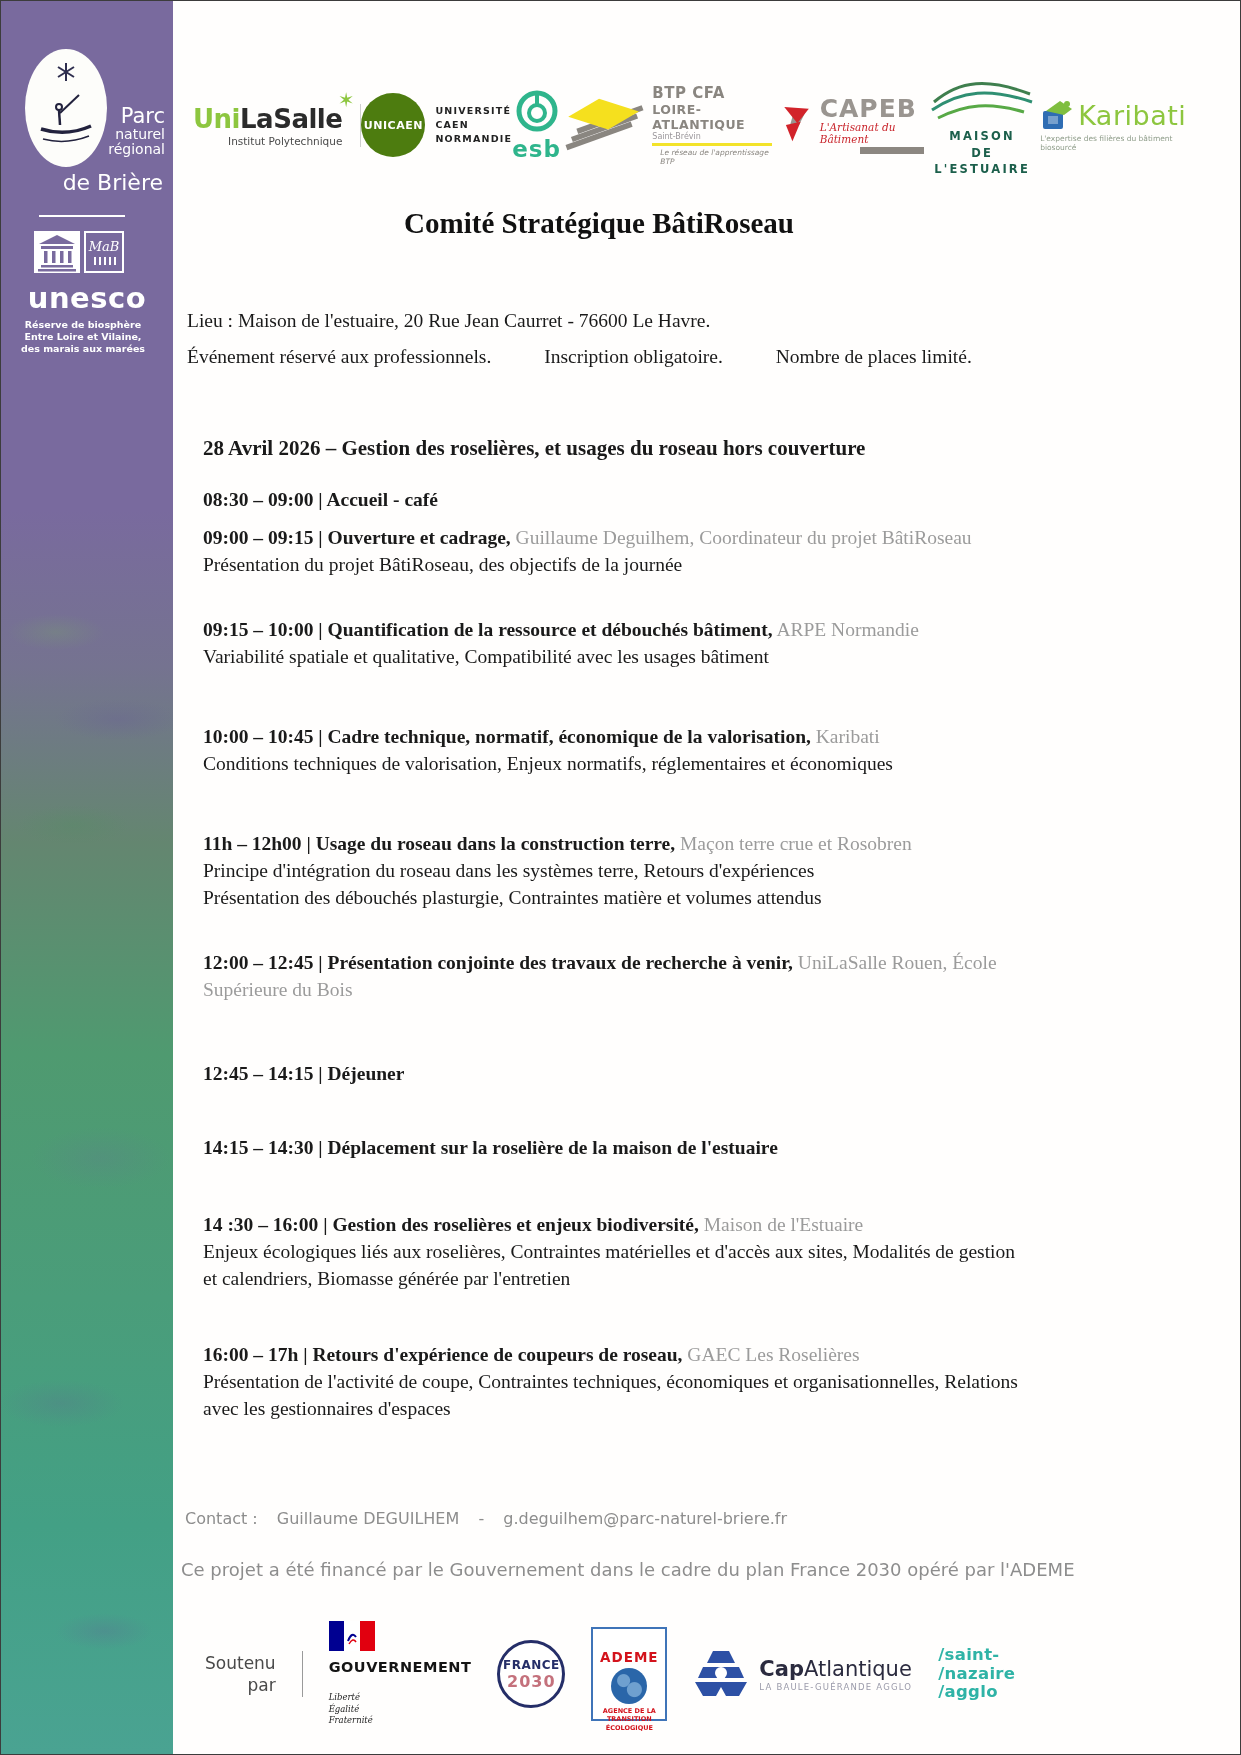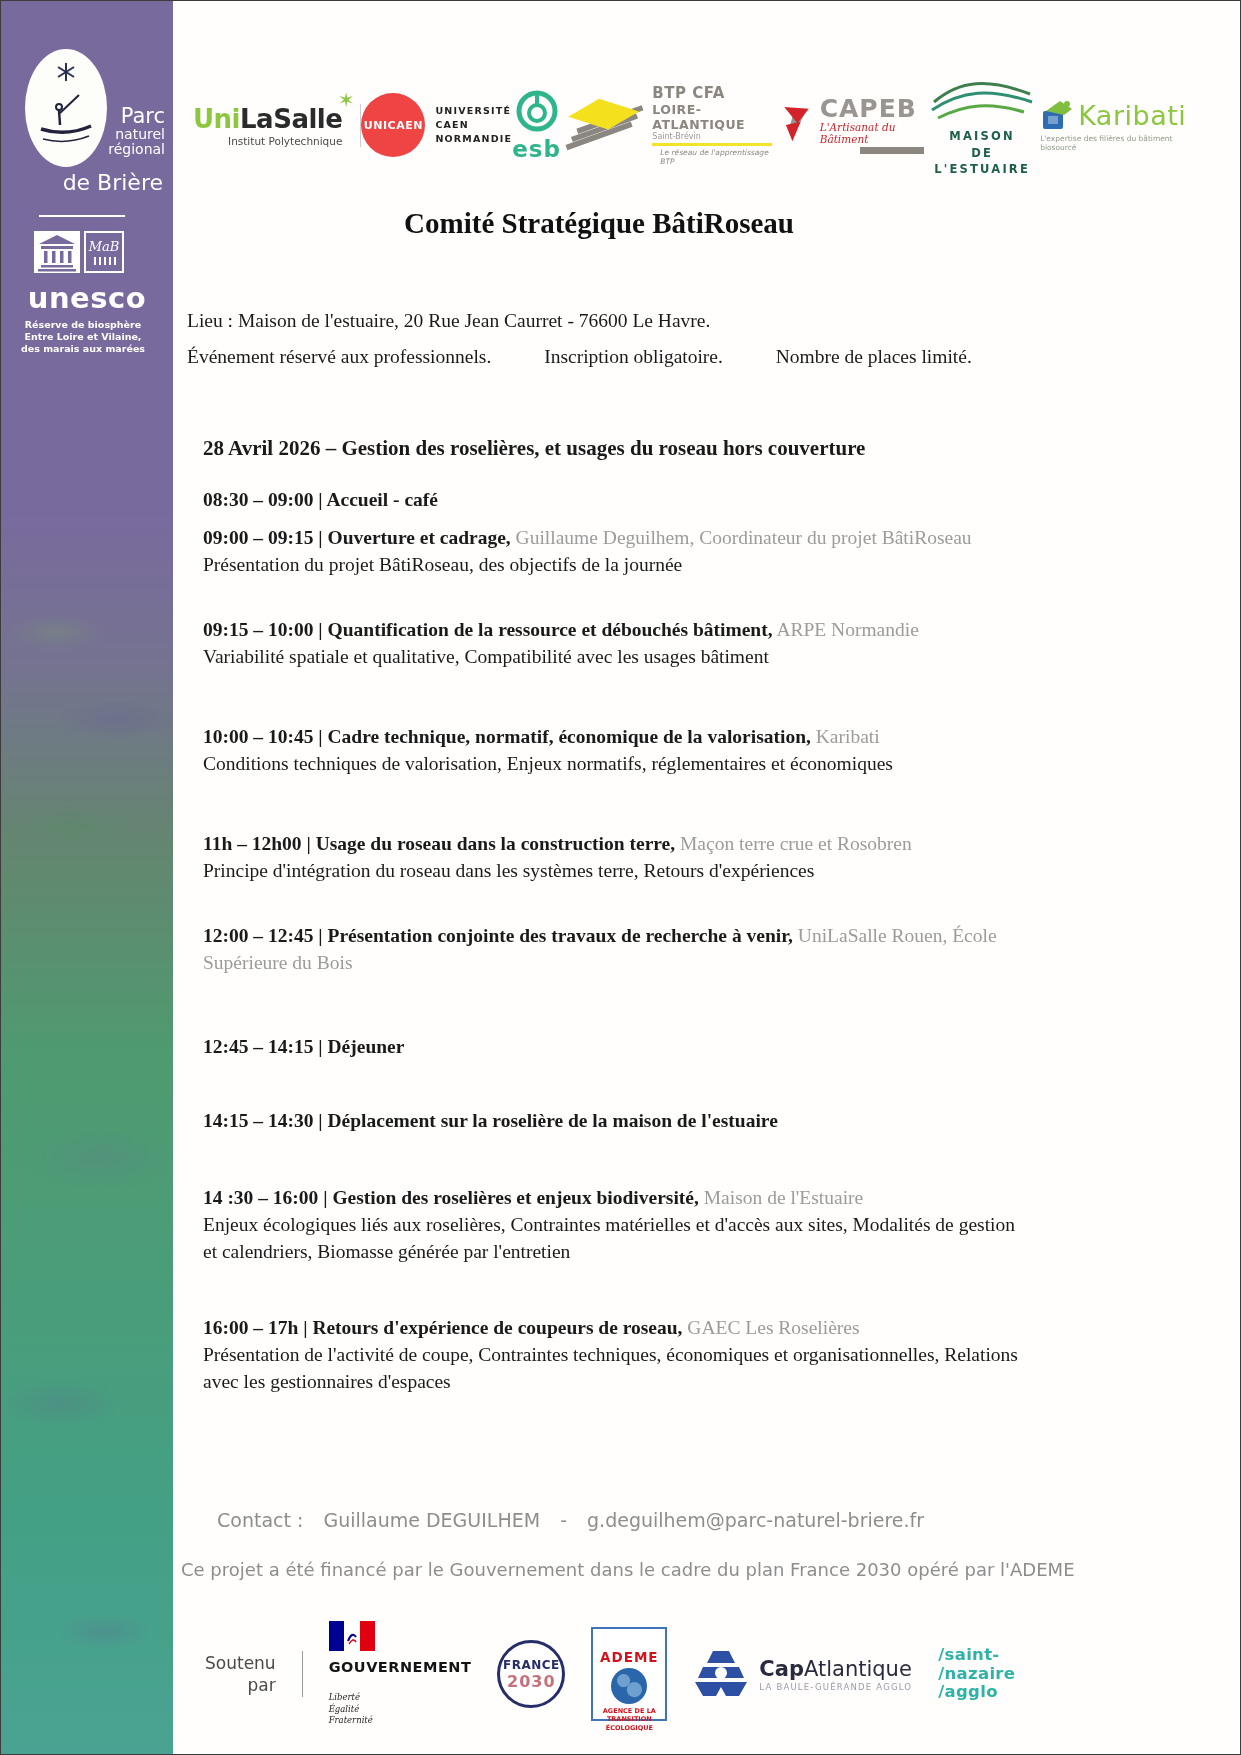--- a/index.html
+++ b/index.html
@@ -66,21 +66,21 @@
     display:flex; align-items:center; justify-content:space-between;
     font-family:"DejaVu Sans","Liberation Sans",sans-serif;
   }
   .lg-unilasalle { position:relative; padding-right:18px; border-right:1.5px solid #cfcfcf; }
   .lg-unilasalle .star { position:absolute; right:6px; top:-16px; color:#8dc63f; font-size:20px; }
   .lg-unilasalle .wordmark { font-size:26px; font-weight:800; color:#2b2b2b; letter-spacing:-.5px; }
   .lg-unilasalle .wordmark .uni { color:#8dc63f; }
   .lg-unilasalle .sub { font-size:10.5px; color:#4a4a4a; text-align:right; margin-top:1px; }
   .lg-unicaen { display:flex; align-items:center; gap:10px; }
   .lg-unicaen .disc {
-    width:64px; height:64px; border-radius:50%; background:#ef4444; color:#fff;
+    width:64px; height:64px; border-radius:50%; background:#4d7c0f; color:#fff;
     display:flex; align-items:center; justify-content:center; font-size:11px; font-weight:700; letter-spacing:.5px;
   }
   .lg-unicaen .uni-txt { font-size:9.5px; font-weight:700; color:#222; letter-spacing:1.2px; line-height:1.5; }
   .lg-esb { text-align:center; color:#2fb58c; }
   .lg-esb .name { font-size:23px; font-weight:600; letter-spacing:1px; margin-top:-2px; }
   .lg-btpcfa { display:flex; align-items:center; gap:8px; }
   .lg-btpcfa .txt { color:#8a8680; }
   .lg-btpcfa .t1 { font-size:15px; font-weight:800; letter-spacing:.5px; }
   .lg-btpcfa .t2 { font-size:12.5px; font-weight:800; letter-spacing:.5px; }
   .lg-btpcfa .t3 { font-size:8px; color:#9a969a; }
@@ -114,21 +114,21 @@
   .sched-item:nth-child(4) { margin-bottom:53px; }
   .sched-item:nth-child(5) { margin-bottom:53px; }
   .sched-item:nth-child(6) { margin-bottom:38px; }
   .sched-item:nth-child(7) { margin-bottom:57px; }
   .sched-item:nth-child(8) { margin-bottom:47px; }
   .sched-item:nth-child(9) { margin-bottom:50px; }
   .sched-item:nth-child(10) { margin-bottom:49px; }
 
   .contact-line {
     position:absolute; left:184px; top:1508px; font-family:"DejaVu Sans","Liberation Sans",sans-serif;
-    font-size:19px; color:#8d8d8d;margin-left:32px;
+    font-size:16px; color:#8d8d8d;
   }
   .contact-line .sp { margin-right:14px; }
   .funding-line {
     position:absolute; left:180px; top:1558px; width:1000px;
     font-family:"DejaVu Sans","Liberation Sans",sans-serif; font-size:18px; color:#8d8d8d;
   }
 
   
   .footer-logos {
     position:absolute; left:204px; top:1618px; width:980px; height:110px;
@@ -325,20 +325,21 @@
         <div class="sched-head"><span class="sched-title">09:15 – 10:00 | Quantification de la ressource et débouchés bâtiment,</span><span class="sched-speaker"> ARPE Normandie</span></div>
         <div class="sched-detail">Variabilité spatiale et qualitative, Compatibilité avec les usages bâtiment</div>
       </div>
       <div class="sched-item">
         <div class="sched-head"><span class="sched-title">10:00 – 10:45 | Cadre technique, normatif, économique de la valorisation,</span><span class="sched-speaker"> Karibati</span></div>
         <div class="sched-detail">Conditions techniques de valorisation, Enjeux normatifs,  réglementaires et économiques</div>
       </div>
       <div class="sched-item">
         <div class="sched-head"><span class="sched-title">11h – 12h00 | Usage du roseau dans la construction terre,</span><span class="sched-speaker"> Maçon terre crue et Rosobren</span></div>
         <div class="sched-detail">Principe d'intégration du roseau dans les systèmes terre, Retours d'expériences</div>
+        <div class="sched-detail">Présentation des débouchés plasturgie, Contraintes matière et volumes attendus</div>
       </div>
       <div class="sched-item">
         <div class="sched-head"><span class="sched-title">12:00 – 12:45 | Présentation conjointe des travaux de recherche à venir,</span><span class="sched-speaker"> UniLaSalle Rouen, École Supérieure du Bois</span></div>
       </div>
       <div class="sched-item">
         <div class="sched-head"><span class="sched-title">12:45 – 14:15 | Déjeuner</span></div>
       </div>
       <div class="sched-item">
         <div class="sched-head"><span class="sched-title">14:15 – 14:30 | Déplacement sur la roselière de la maison de l'estuaire</span></div>
       </div>

